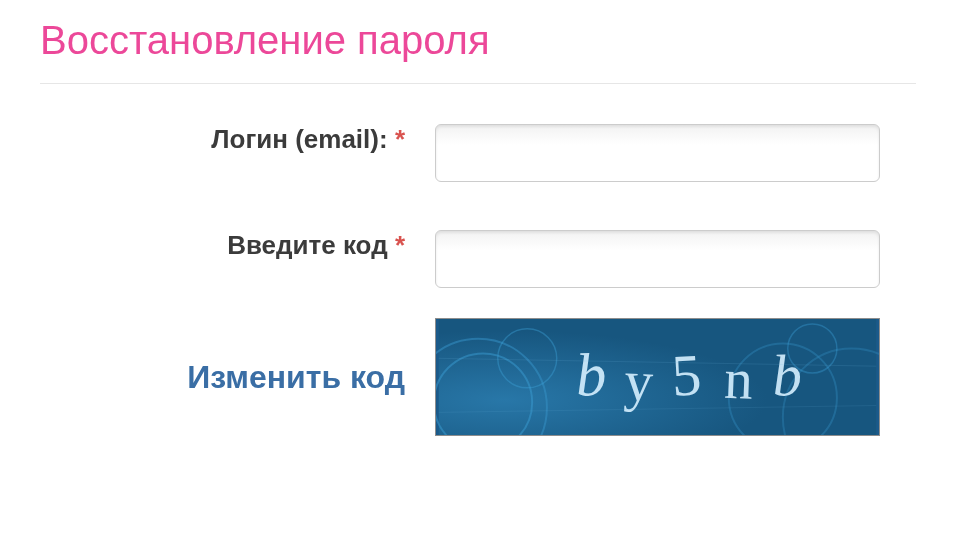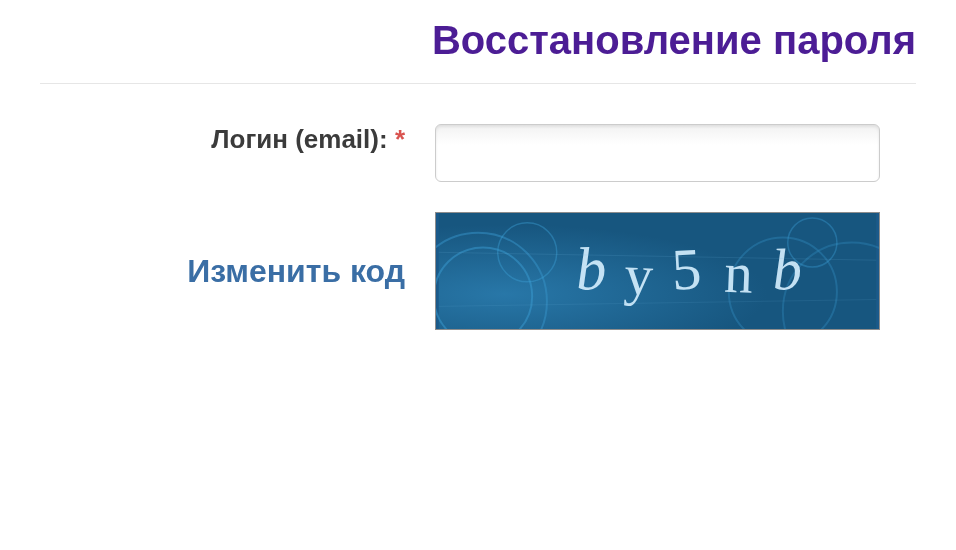--- a/index.html
+++ b/index.html
@@ -12,23 +12,23 @@
       height: 550px;
       background: #ffffff;
       font-family: Verdana, Geneva, sans-serif;
       color: #3b3b3b;
     }
     .container {
       padding: 10px 40px 40px 40px;
     }
     .title {
       font-size: 40px;
-      font-weight: 700;
-      color: #4c1d95;
-      text-align: right;
+      font-weight: 400;
+      color: #ec4899;
+      text-align: left;
       padding: 8px 0 20px 0;
     }
     .divider {
       border: none;
       border-top: 1px solid #e6e6e6;
       margin: 0 0 40px 0;
     }
     .form-row {
       display: flex;
       align-items: flex-start;
@@ -101,20 +101,29 @@
   <div class="form-row">
     <div class="label-col">
       <span>Логин (email):</span>
       <span class="req">*</span>
     </div>
     <div class="input-col">
       <input type="text" class="text-input" value="" style="">
     </div>
   </div>
 
+  <div class="form-row">
+    <div class="label-col">
+      <span>Введите код</span>
+      <span class="req">*</span>
+    </div>
+    <div class="input-col">
+      <input type="text" class="text-input" value="" style="">
+    </div>
+  </div>
 
   <div class="captcha-row">
     <div class="change-link-col">
       <a class="change-link">Изменить код</a>
     </div>
     <div class="captcha-box">
       <svg viewBox="0 0 445 118" xmlns="http://www.w3.org/2000/svg">
         <defs>
           <radialGradient id="bg1" cx="15%" cy="70%" r="60%">
             <stop offset="0%" stop-color="#2877a8"></stop>

